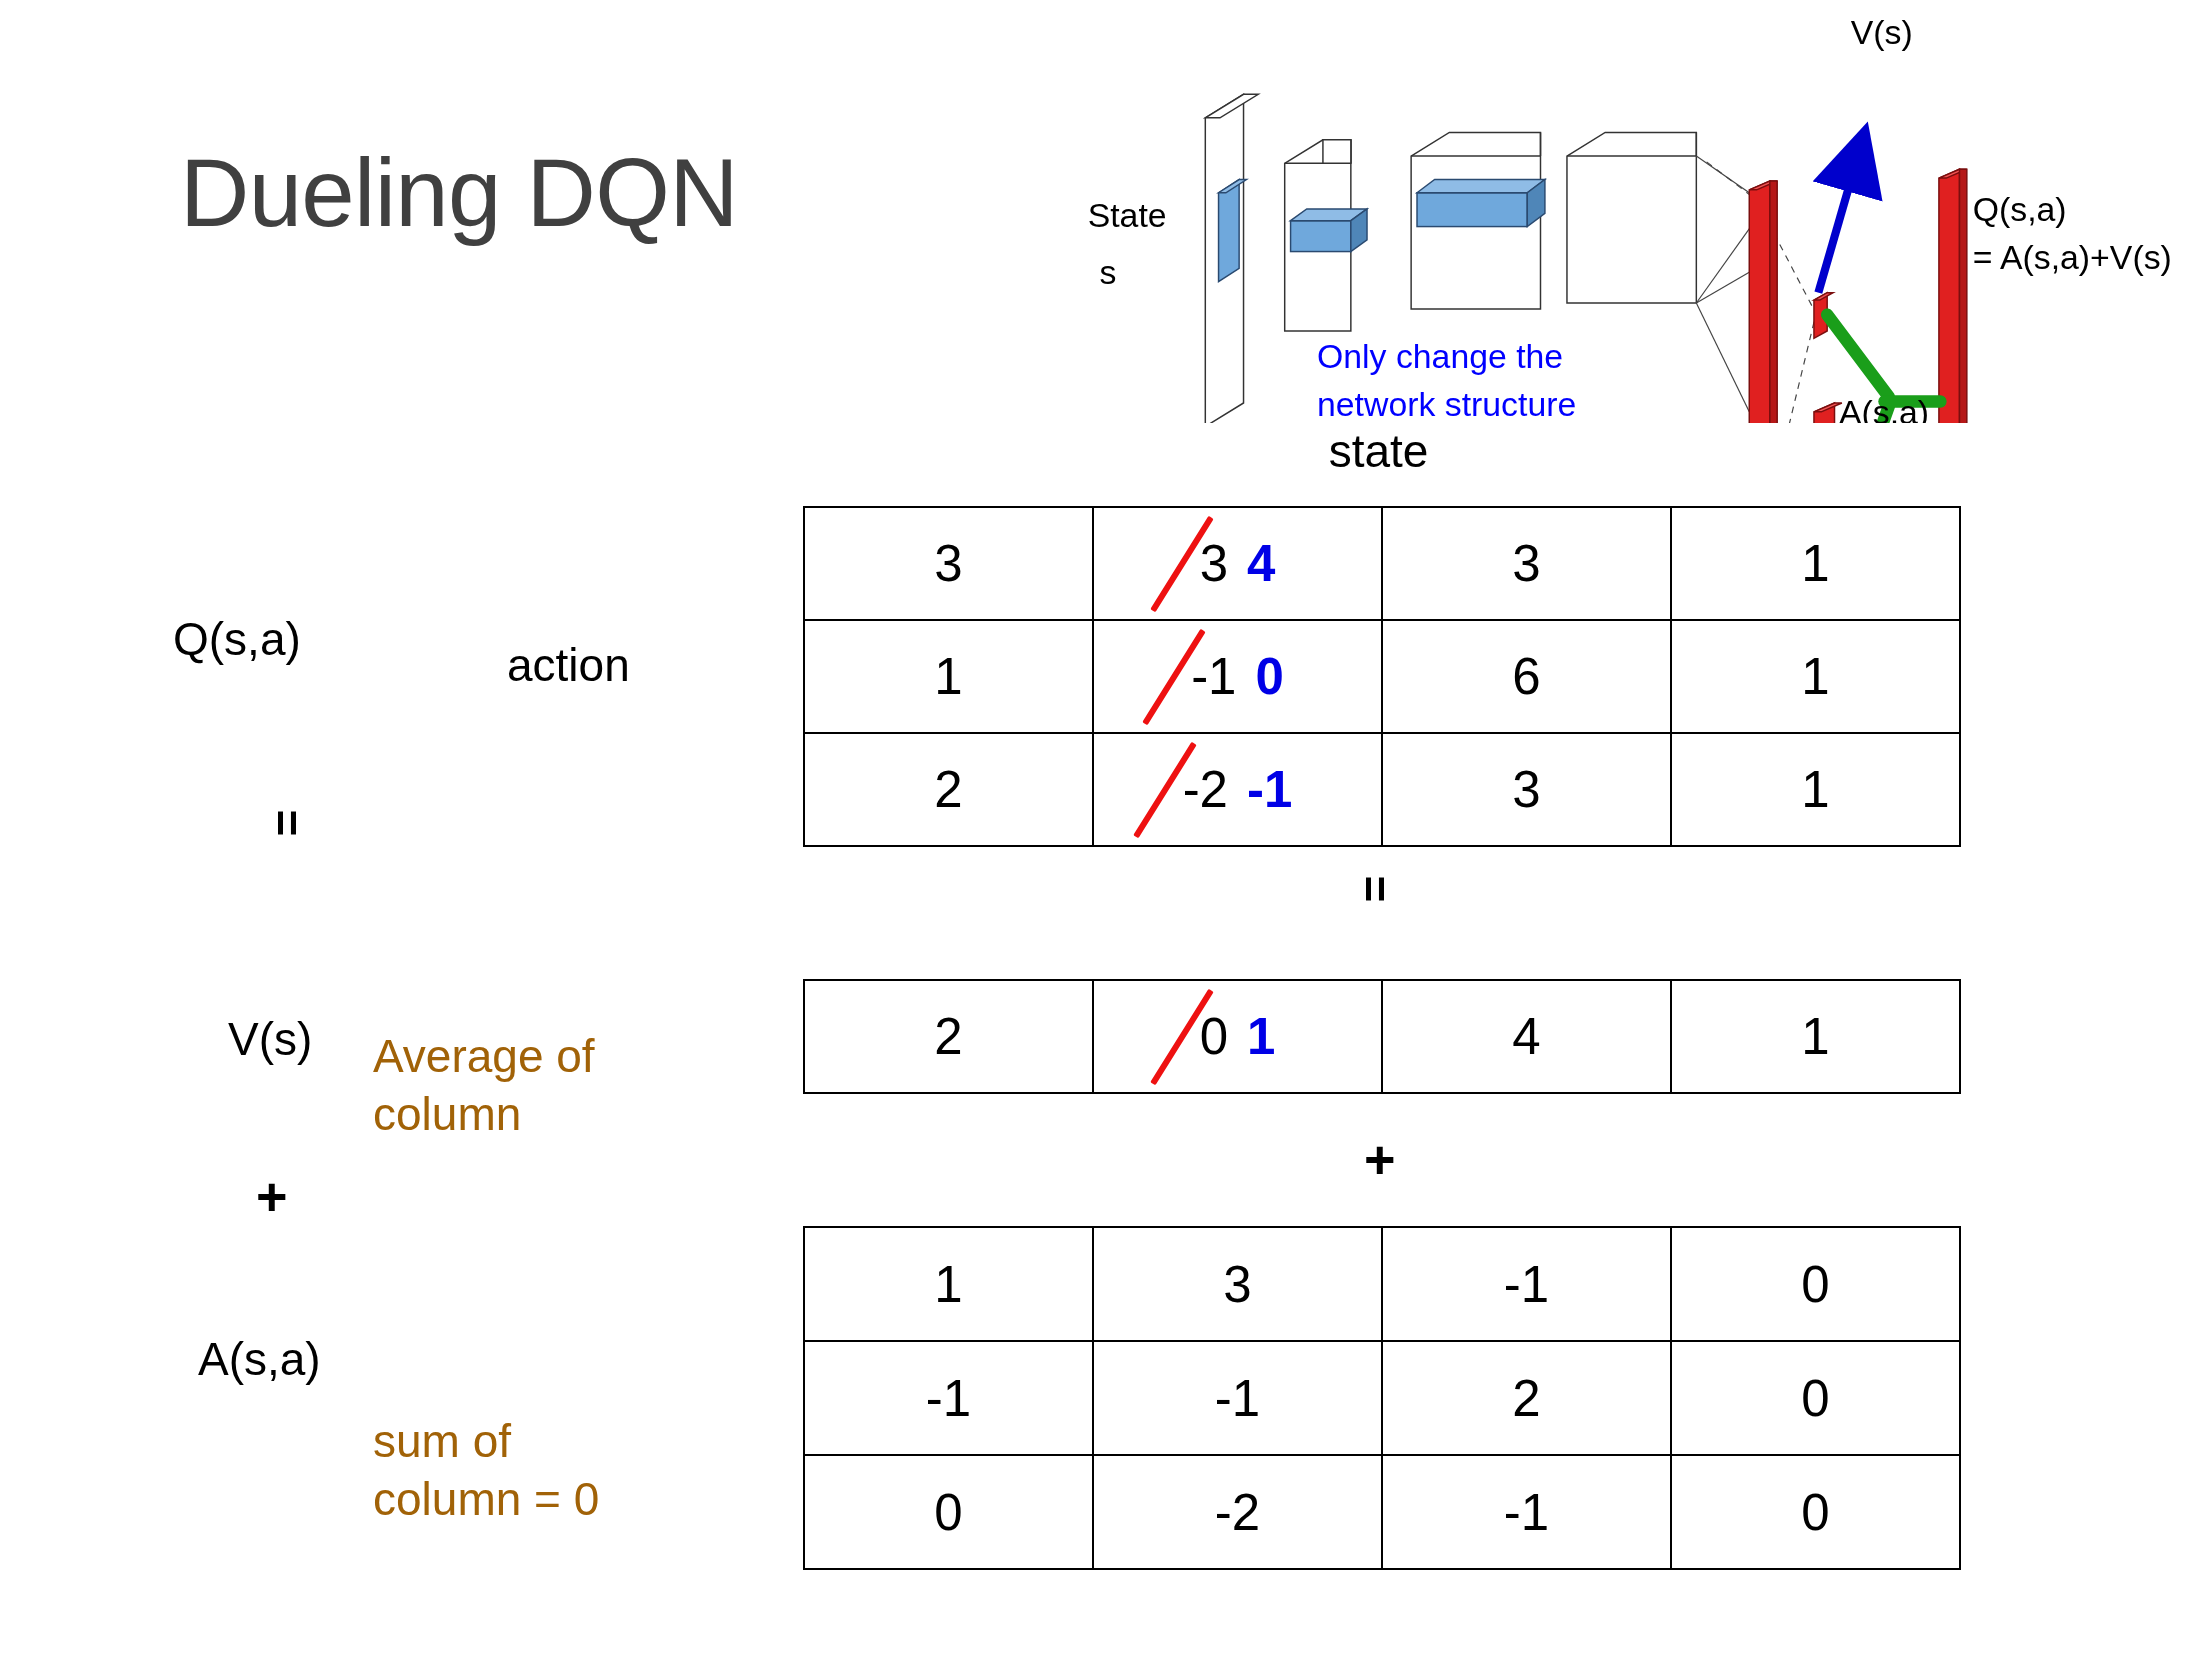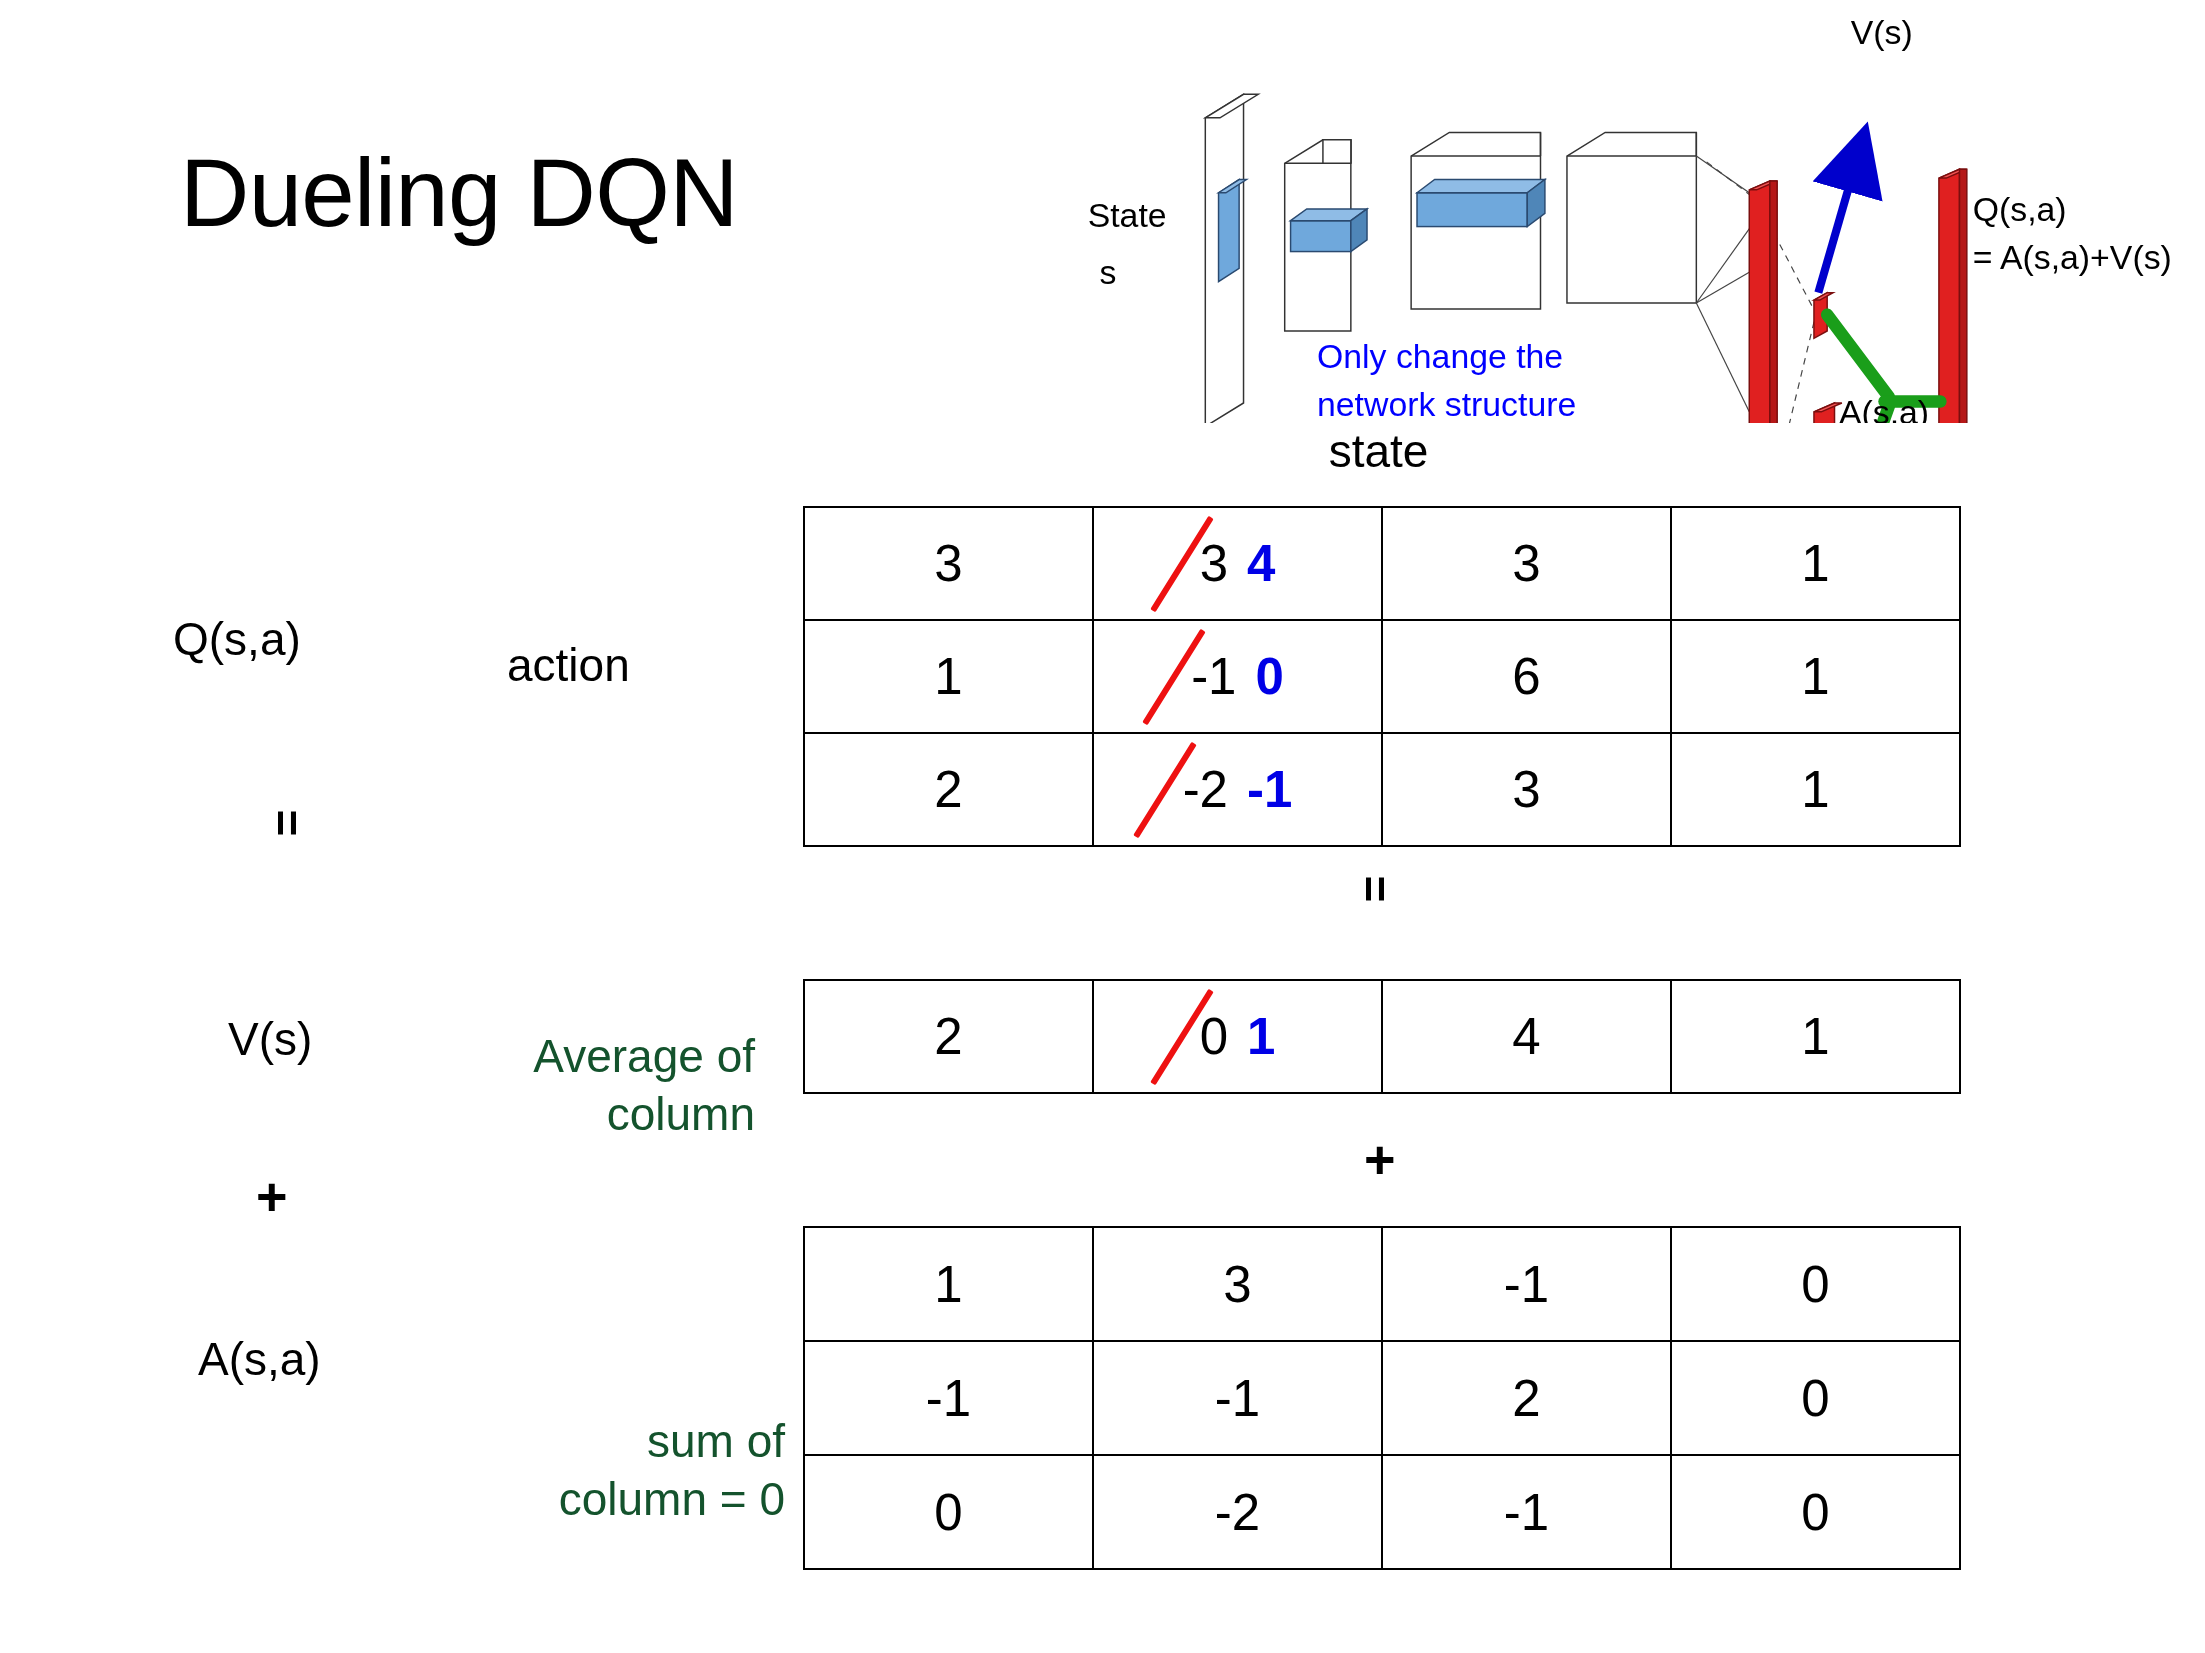--- a/index.html
+++ b/index.html
@@ -4,31 +4,31 @@
 <style>
   html,body{margin:0;padding:0;background:#ffffff;}
   body{width:2205px;height:1654px;position:relative;overflow:hidden;
        font-family:"Liberation Sans", sans-serif;color:#000;}
 
   .abs{position:absolute;}
 
   
   #slide-title{
     left:180px; top:143px; width:809px;
-    font-size:96px; line-height:1.05; font-weight:400; color:#000000;
+    font-size:96px; line-height:1.05; font-weight:400; color:#404040;
     letter-spacing:-0.7px;
   }
 
   
   #net-diagram{ left:1073px; top:0px; width:1132px; height:423px; }
   #net-diagram svg{ display:block; }
 
   
   .lbl{ font-size:46px; line-height:1.12; color:#000; white-space:pre; }
-  .lbl-blue{ font-size:46px; line-height:1.25; color:#14532d; white-space:pre;text-align:right; }
+  .lbl-blue{ font-size:46px; line-height:1.25; color:#a16207; white-space:pre; }
 
   #label-state{ left:1250px; top:426px; width:257px; text-align:center; font-size:46px; }
   #label-action{ left:507px; top:640px; font-size:46px; }
   #label-q{ left:173px; top:614px; font-size:46px; }
   #label-v{ left:228px; top:1014px; font-size:46px; }
   #label-a{ left:198px; top:1334px; font-size:46px; }
   #label-avg{ left:373px; top:1028px; width:382px; }
   #label-sum{ left:373px; top:1413px; width:412px; }
 
   

